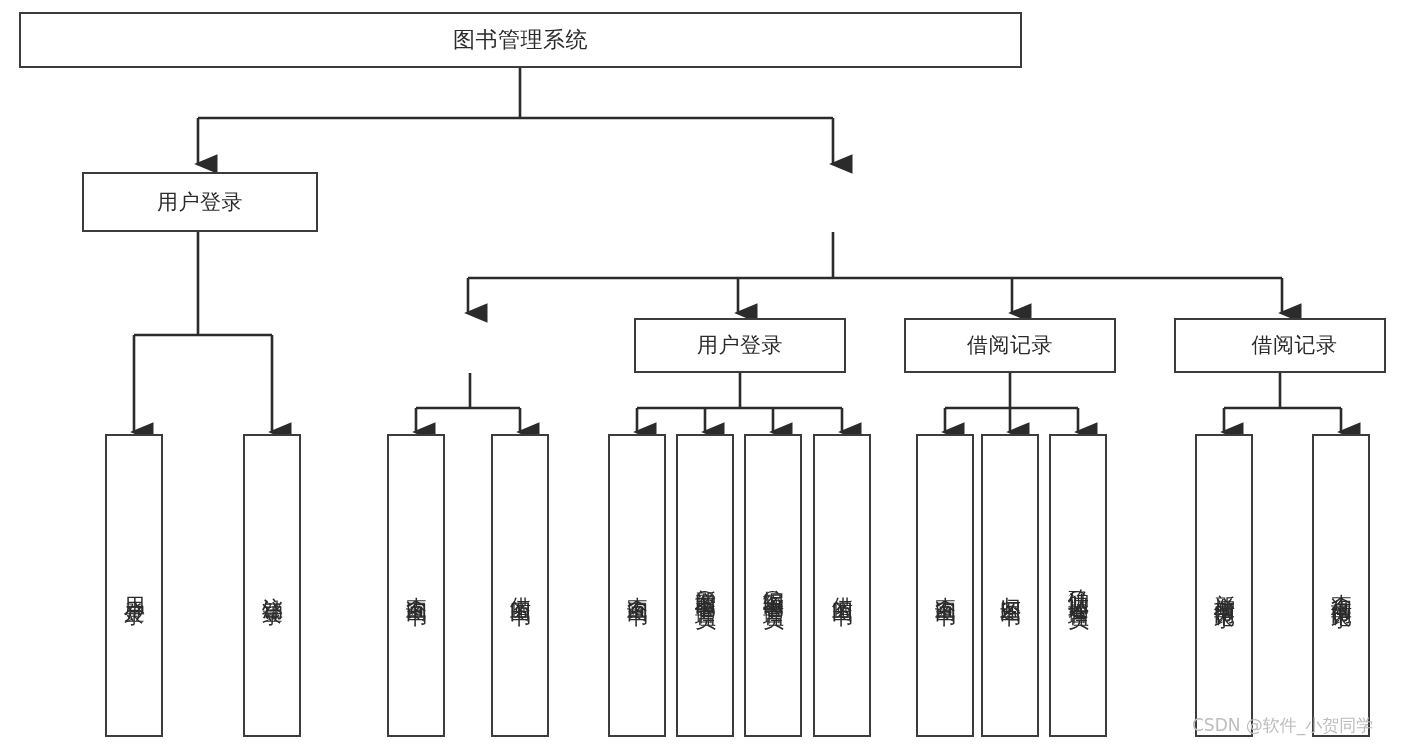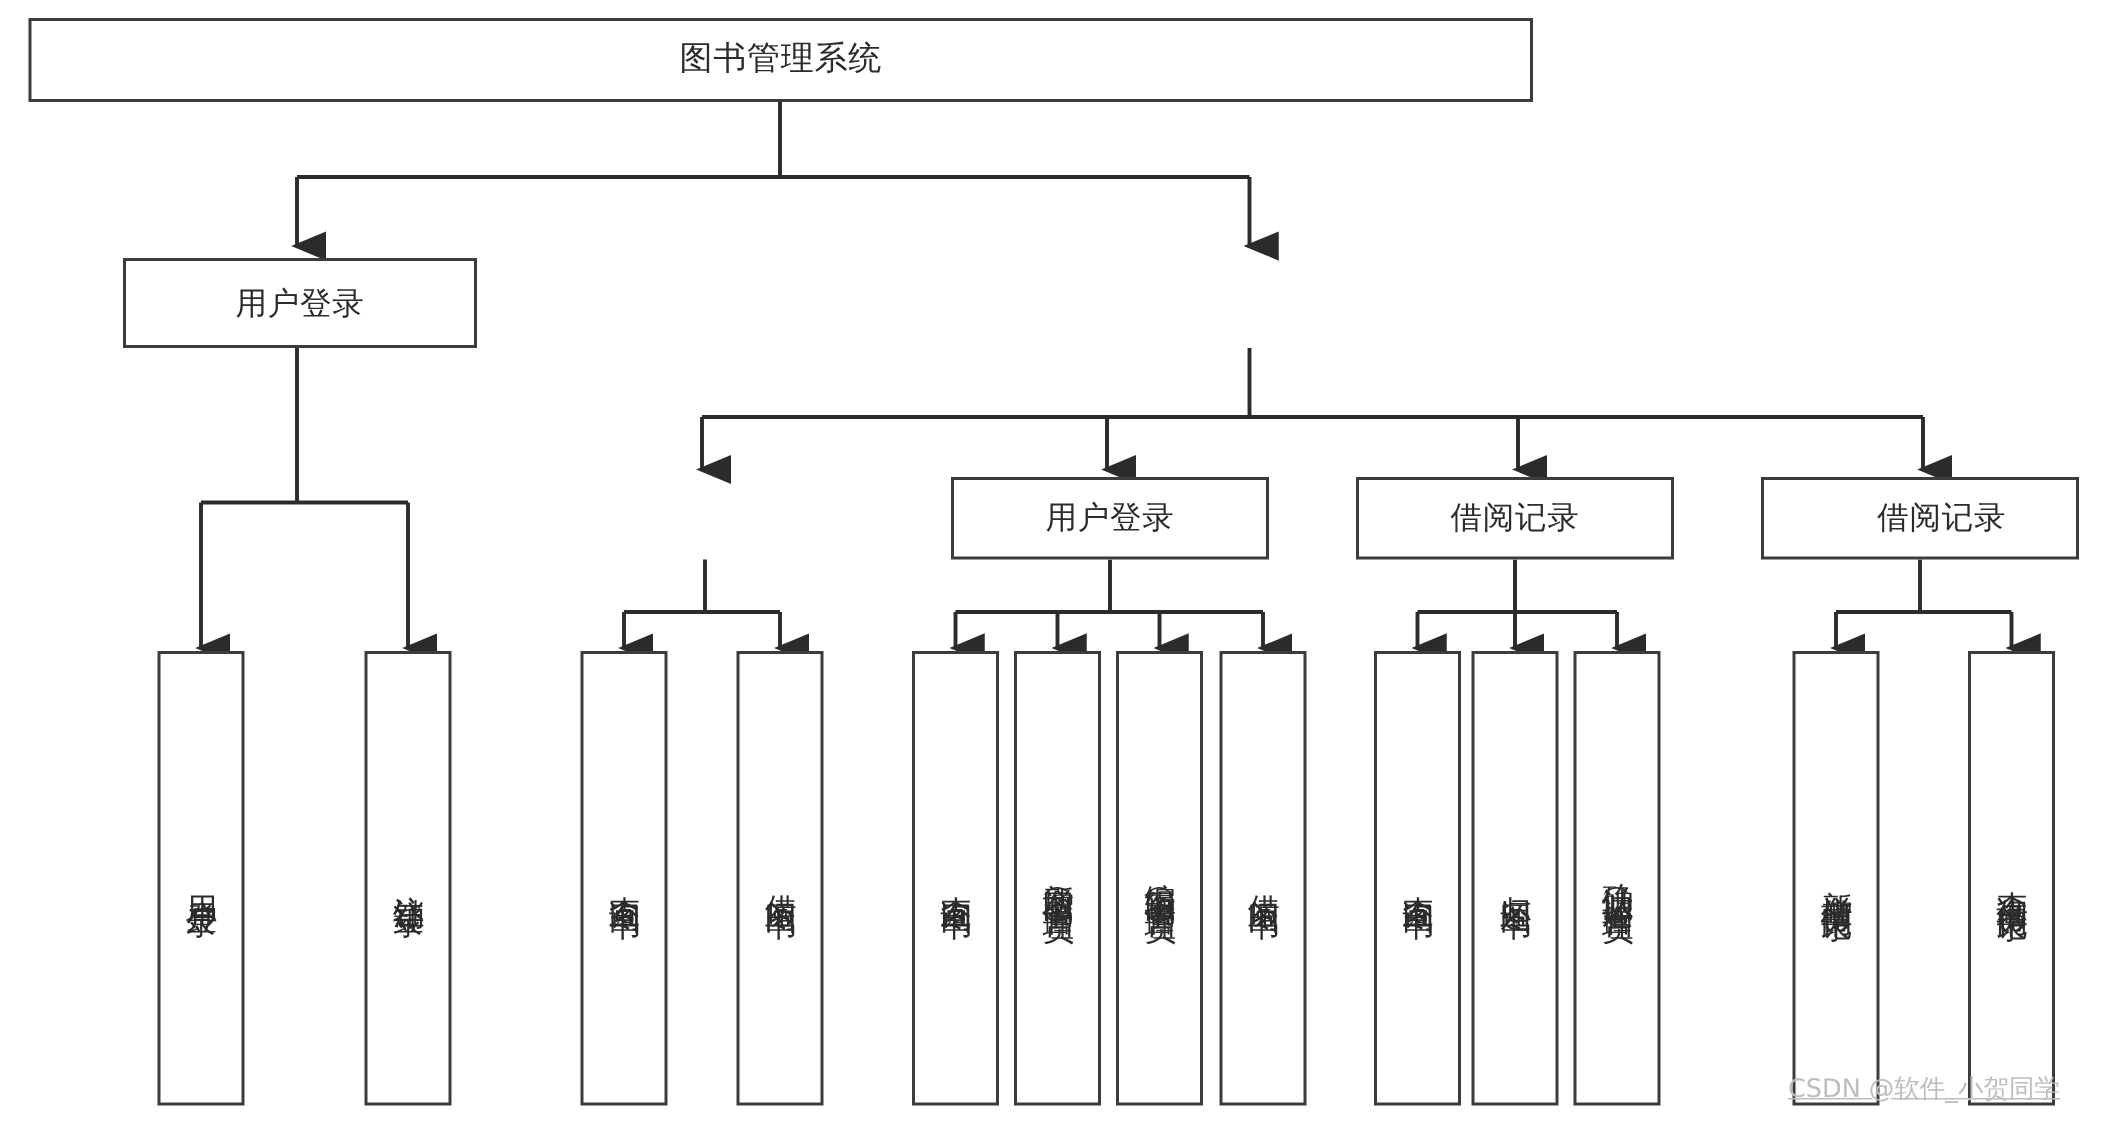--- a/index.html
+++ b/index.html
@@ -63,21 +63,20 @@
     line-height: 1.0;
     letter-spacing: 3px;
     max-height: 272px;
   }
   .watermark {
     position: absolute;
     color: #bdbdbd;
     font-size: 17px;
     white-space: nowrap;
     font-family: "DejaVu Sans", "Liberation Sans", sans-serif;
-    text-decoration: underline;
   }
 </style>
 </head>
 <body>
 
 <div id="canvas">
 
   <svg id="edges" viewBox="0 0 1405 747" width="1405" height="747" xmlns="http://www.w3.org/2000/svg">
     <defs>
       <marker id="arrow" viewBox="0 0 12 12" refX="6" refY="10" markerWidth="9" markerHeight="9" orient="auto-start-reverse">

